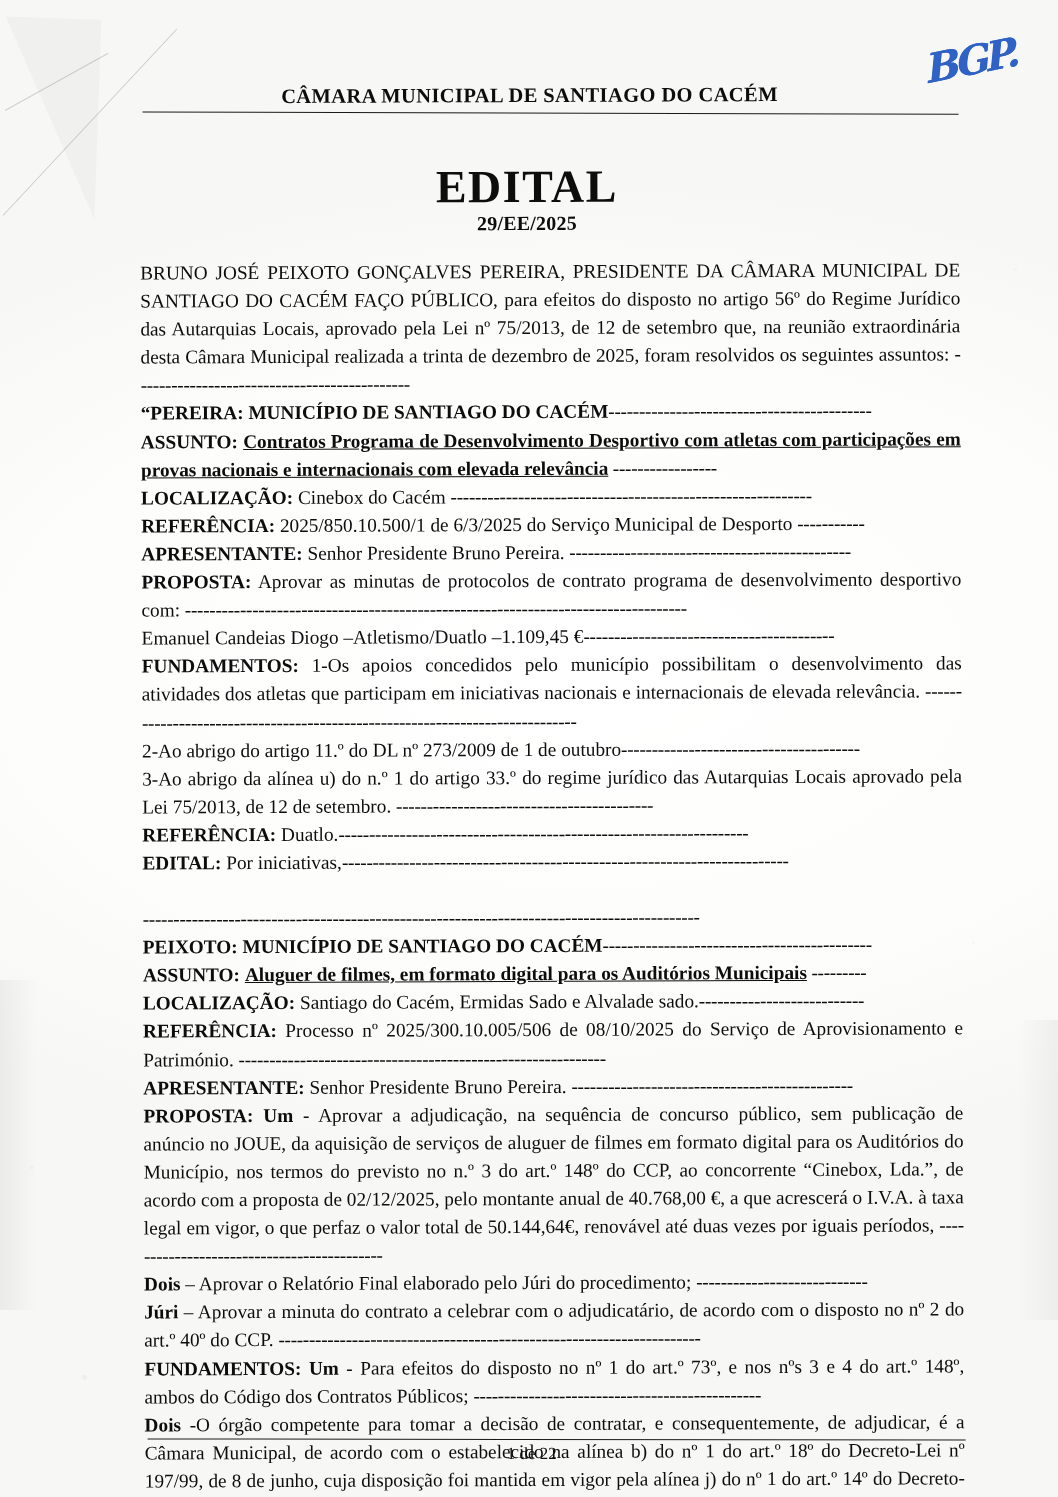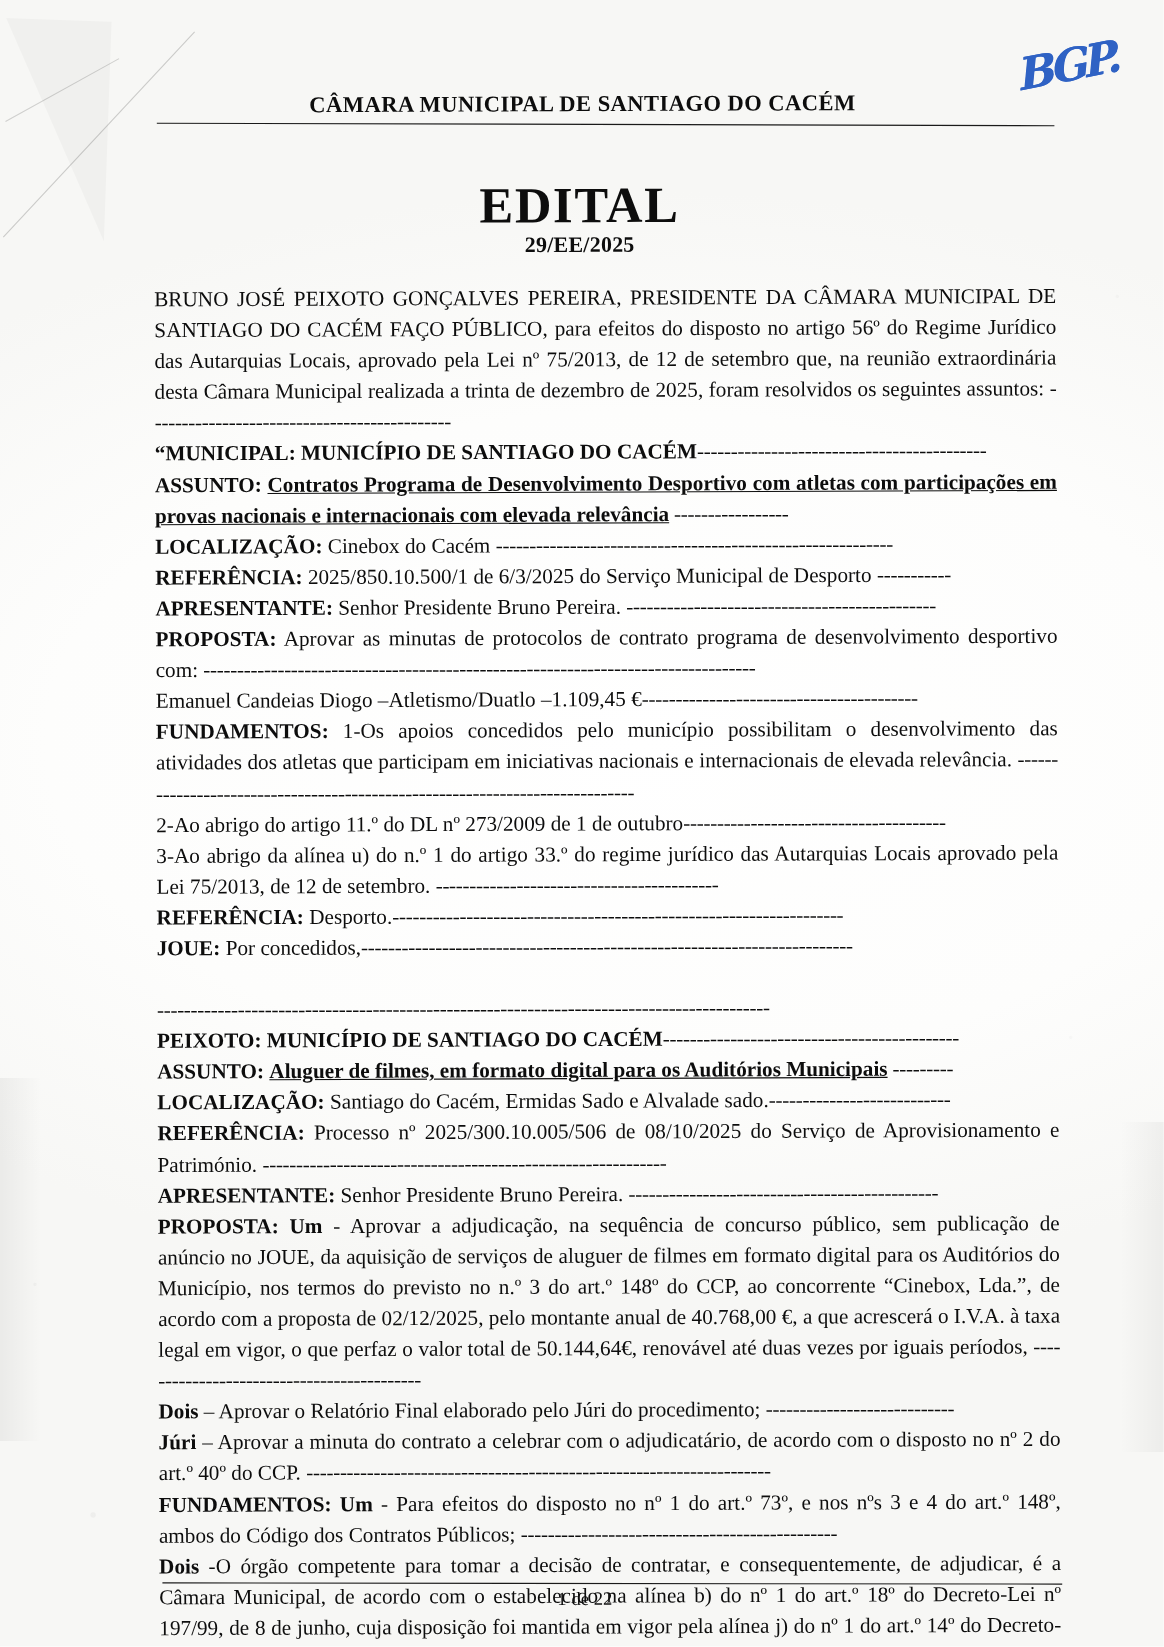--- a/index.html
+++ b/index.html
@@ -166,43 +166,43 @@
   <div class="header-rule"></div>
   <div class="signature">BGP.</div>
 
   <div class="edital-title">EDITAL</div>
   <div class="edital-number">29/EE/2025</div>
 
   <div id="body-text">
 
     <p class="para"><span>BRUNO JOSÉ PEIXOTO GONÇALVES PEREIRA, PRESIDENTE DA CÂMARA MUNICIPAL DE SANTIAGO DO CACÉM FAÇO PÚBLICO,</span><span> para efeitos do disposto no artigo 56º do Regime Jurídico das Autarquias Locais, aprovado pela Lei nº 75/2013, de 12 de setembro que, na reunião extraordinária desta Câmara Municipal realizada a trinta de dezembro de 2025, foram resolvidos os seguintes assuntos: </span><span class="fill">---------------------------------------------</span></p>
 
-    <p class="para nojust"><span class="lbl">“MUNICIPAL:</span><span class="lbl"> MUNICÍPIO DE SANTIAGO DO CACÉM</span><span class="fill">-------------------------------------------</span></p>
+    <p class="para nojust"><span class="lbl">“PEREIRA:</span><span class="lbl"> MUNICÍPIO DE SANTIAGO DO CACÉM</span><span class="fill">-------------------------------------------</span></p>
 
     <p class="para"><span class="lbl">ASSUNTO:</span> <span class="ul">Contratos Programa de Desenvolvimento Desportivo com atletas com participações em provas nacionais e internacionais com elevada relevância</span><span class="fill"> -----------------</span></p>
 
     <p class="para nojust"><span class="lbl">LOCALIZAÇÃO:</span><span> Cinebox do Cacém </span><span class="fill">-----------------------------------------------------------</span></p>
 
     <p class="para nojust"><span class="lbl">REFERÊNCIA:</span><span> 2025/850.10.500/1 de 6/3/2025 do Serviço Municipal de Desporto </span><span class="fill">-----------</span></p>
 
     <p class="para nojust"><span class="lbl">APRESENTANTE:</span><span> Senhor Presidente Bruno Pereira. </span><span class="fill">----------------------------------------------</span></p>
 
     <p class="para"><span class="lbl">PROPOSTA:</span><span> Aprovar as minutas de protocolos de contrato programa de desenvolvimento desportivo com: </span><span class="fill">----------------------------------------------------------------------------------</span></p>
 
     <p class="para nojust"><span>Emanuel Candeias Diogo –Atletismo/Duatlo –1.109,45 €</span><span class="fill">-----------------------------------------</span></p>
 
     <p class="para"><span class="lbl">FUNDAMENTOS:</span><span> 1-Os apoios concedidos pelo município possibilitam o desenvolvimento das atividades dos atletas que participam em iniciativas nacionais e internacionais de elevada relevância. </span><span class="fill">-----------------------------------------------------------------------------</span></p>
 
     <p class="para nojust"><span>2-Ao abrigo do artigo 11.º do DL nº 273/2009 de 1 de outubro</span><span class="fill">---------------------------------------</span></p>
 
     <p class="para"><span>3-Ao abrigo da alínea u) do n.º 1 do artigo 33.º do regime jurídico das Autarquias Locais aprovado pela Lei 75/2013, de 12 de setembro. </span><span class="fill">------------------------------------------</span></p>
 
-    <p class="para nojust"><span class="lbl">REFERÊNCIA:</span><span> Desporto.</span><span class="fill">-------------------------------------------------------------------</span></p>
-
-    <p class="para nojust"><span class="lbl">JOUE:</span><span> Por concedidos,</span><span class="fill">-------------------------------------------------------------------------</span></p>
+    <p class="para nojust"><span class="lbl">REFERÊNCIA:</span><span> Duatlo.</span><span class="fill">-------------------------------------------------------------------</span></p>
+
+    <p class="para nojust"><span class="lbl">EDITAL:</span><span> Por iniciativas,</span><span class="fill">-------------------------------------------------------------------------</span></p>
 
     <div class="blank-line"></div>
 
     <p class="sep-line"><span class="fill">-------------------------------------------------------------------------------------------</span></p>
 
     <p class="para nojust"><span class="lbl">PEIXOTO:</span><span class="lbl"> MUNICÍPIO DE SANTIAGO DO CACÉM</span><span class="fill">--------------------------------------------</span></p>
 
     <p class="para nojust"><span class="lbl">ASSUNTO:</span> <span class="ul">Aluguer de filmes, em formato digital para os Auditórios Municipais</span><span class="fill"> ---------</span></p>
 
     <p class="para nojust"><span class="lbl">LOCALIZAÇÃO:</span><span> Santiago do Cacém, Ermidas Sado e Alvalade sado.</span><span class="fill">---------------------------</span></p>

